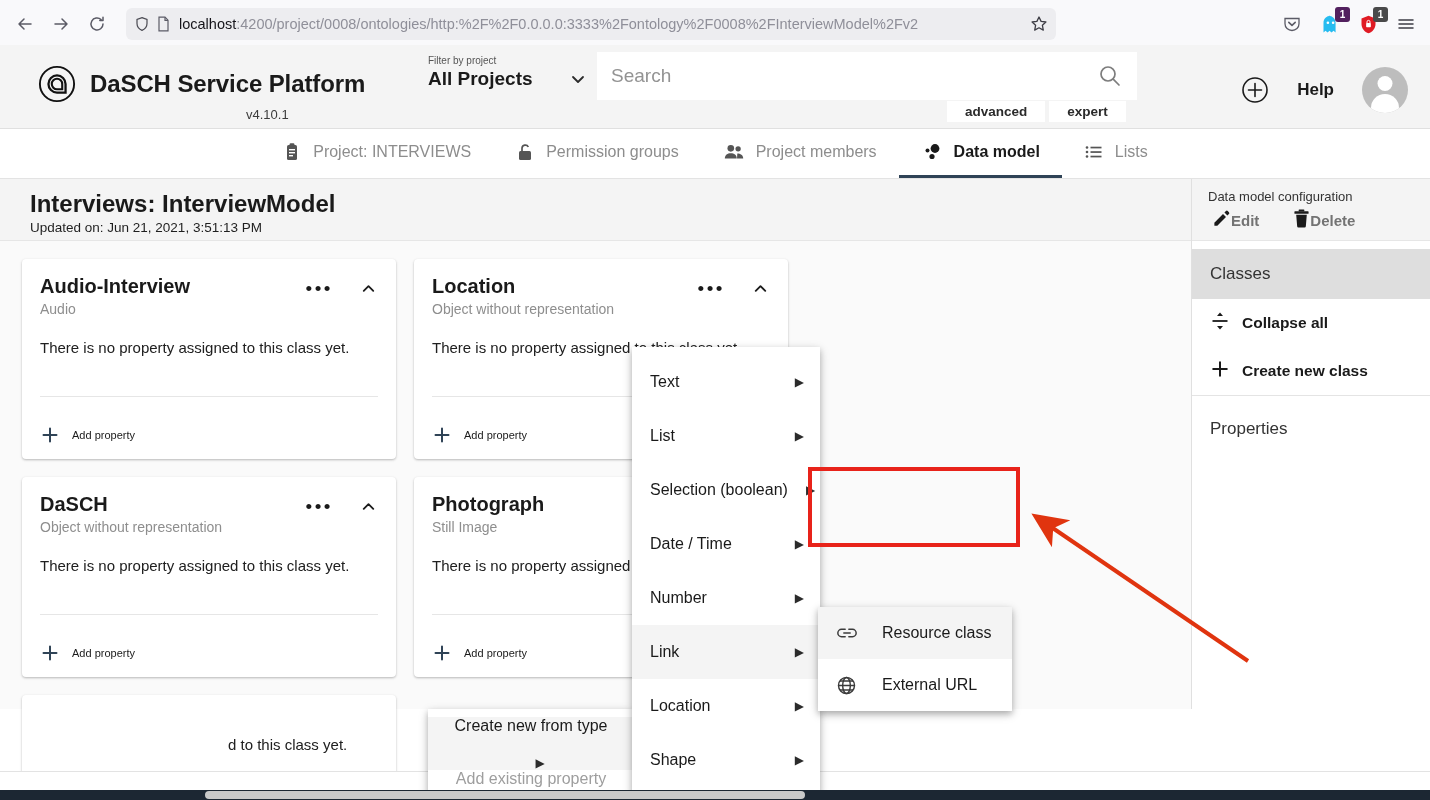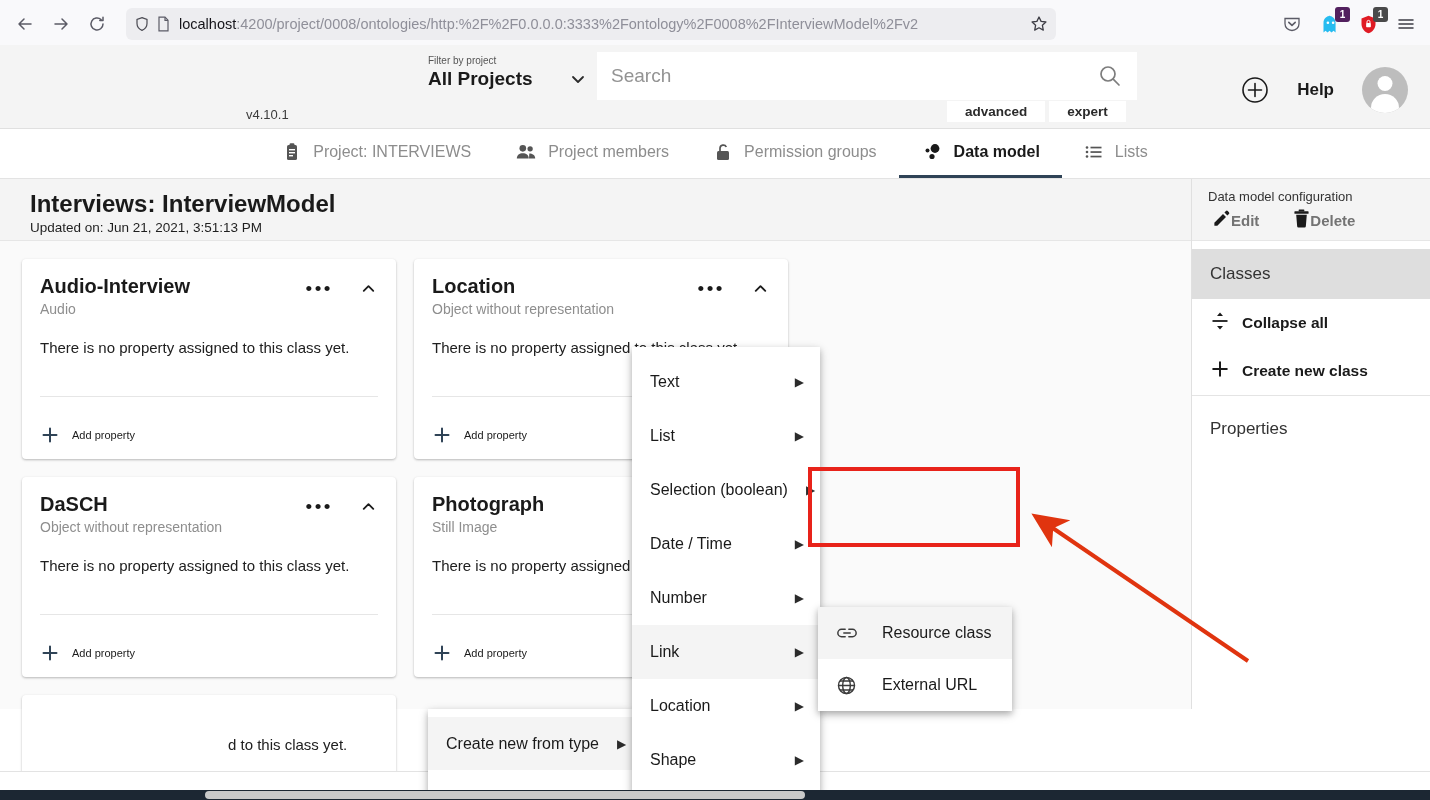--- a/index.html
+++ b/index.html
@@ -194,21 +194,21 @@
   }
   .menu-item .mi-label { flex: 1; }
   .menu-item .mi-arrow { color: #2b2b2b; font-size: 12px; margin-left: 18px; }
   .menu-item.hl { background: #f4f4f4; }
   .menu-item.disabled { color: #9e9e9e; }
   .menu-item.disabled .mi-arrow { color: #9e9e9e; }
   .menu-item .mi-icon { width: 26px; color: #3b3b3b; display: flex; align-items: center; margin-right: 20px; }
 
   #type-menu { left: 632px; top: 168px; width: 188px; }
   #prop-menu { left: 428px; top: 530px; width: 204px; }
-  #prop-menu .menu-item { height: 53px; }
+  #prop-menu .menu-item { height: 53px; flex-direction: column; }
   #link-submenu { left: 818px; top: 428px; width: 194px; padding: 0; }
   #link-submenu .menu-item { height: 52px; }
 
   
   .annot-box {
     position: absolute; left: 808px; top: 422px; width: 212px; height: 80px;
     border: 4px solid #e8231a; z-index: 60; pointer-events: none;
   }
   .annot-arrow { position: absolute; left: 0; top: 0; width: 1430px; height: 745px; z-index: 61; pointer-events: none; }
 
@@ -289,20 +289,30 @@
       <svg width="20" height="20" viewBox="0 0 20 20" stroke="#3d3d45" stroke-width="1.5" stroke-linecap="round">
           <path d="M3 6h14M3 10h14M3 14h14"></path>
         </svg>
     </span>
   </div>
 </div>
 
 <div class="viewport">
 
   <div class="app-header">
+    <div class="brand">
+      <span class="logo-mark">
+        <svg width="38" height="38" viewBox="0 0 40 40" fill="none" stroke="#111" stroke-width="2">
+          <circle cx="20" cy="20" r="18"></circle>
+          <path d="M29 20a9 9 0 1 0-9 9h9V20z" stroke-width="2.4"></path>
+          <path d="M25.5 20a5.5 5.5 0 1 0-5.5 5.5h5.5V20z" stroke-width="2.2"></path>
+        </svg>
+      </span>
+      <span class="brand-name">DaSCH Service Platform</span>
+    </div>
     <div class="version">v4.10.1</div>
 
     <div class="proj-filter">
       <div class="lbl">Filter by project</div>
       <div class="val-row">
         <span class="val">All Projects</span>
         <span class="chev">
           <svg width="20" height="20" viewBox="0 0 20 20" fill="none" stroke="currentColor" stroke-width="1.8" stroke-linecap="round" stroke-linejoin="round">
               <path d="M5 8l5 5 5-5"></path>
             </svg>
@@ -345,37 +355,37 @@
             <rect x="7.6" y="1.2" width="4.8" height="3.2" rx="1" fill="#555"></rect>
             <rect x="7" y="7" width="6" height="1.4" fill="#fff"></rect>
             <rect x="7" y="10" width="6" height="1.4" fill="#fff"></rect>
             <rect x="7" y="13" width="4" height="1.4" fill="#fff"></rect>
           </svg>
       </span>
       <span>Project: INTERVIEWS</span>
     </div>
     <div class="tab">
       <span>
+        <svg width="20" height="20" viewBox="0 0 20 20" fill="none" stroke="#555" stroke-width="1.7">
+            <rect x="4" y="9" width="12" height="9" rx="1.5" fill="#555" stroke="none"></rect>
+            <path d="M7 9V6.3A3.3 3.3 0 0 1 13.3 5"></path>
+          </svg>
+      </span>
+      <span>Permission groups</span>
+    </div>
+    <div class="tab">
+      <span>
         <svg width="22" height="20" viewBox="0 0 24 20" fill="#555">
             <circle cx="8.5" cy="6" r="3.6"></circle>
             <circle cx="16.5" cy="6.5" r="2.9"></circle>
             <path d="M2 17c0-3.6 2.9-5.6 6.5-5.6S15 13.4 15 17z"></path>
             <path d="M15.6 11.6c3.3 0 6.4 1.6 6.4 5.4h-6.7z"></path>
           </svg>
       </span>
       <span>Project members</span>
-    </div>
-    <div class="tab">
-      <span>
-        <svg width="20" height="20" viewBox="0 0 20 20" fill="none" stroke="#555" stroke-width="1.7">
-            <rect x="4" y="9" width="12" height="9" rx="1.5" fill="#555" stroke="none"></rect>
-            <path d="M7 9V6.3A3.3 3.3 0 0 1 13.3 5"></path>
-          </svg>
-      </span>
-      <span>Permission groups</span>
     </div>
     <div class="tab active">
       <span>
         <svg width="22" height="20" viewBox="0 0 22 20" fill="#1a1a1a">
             <circle cx="14" cy="6.5" r="4.4"></circle>
             <circle cx="6.5" cy="8.5" r="2"></circle>
             <circle cx="11" cy="14.5" r="2.6"></circle>
           </svg>
       </span>
       <span>Data model</span>

